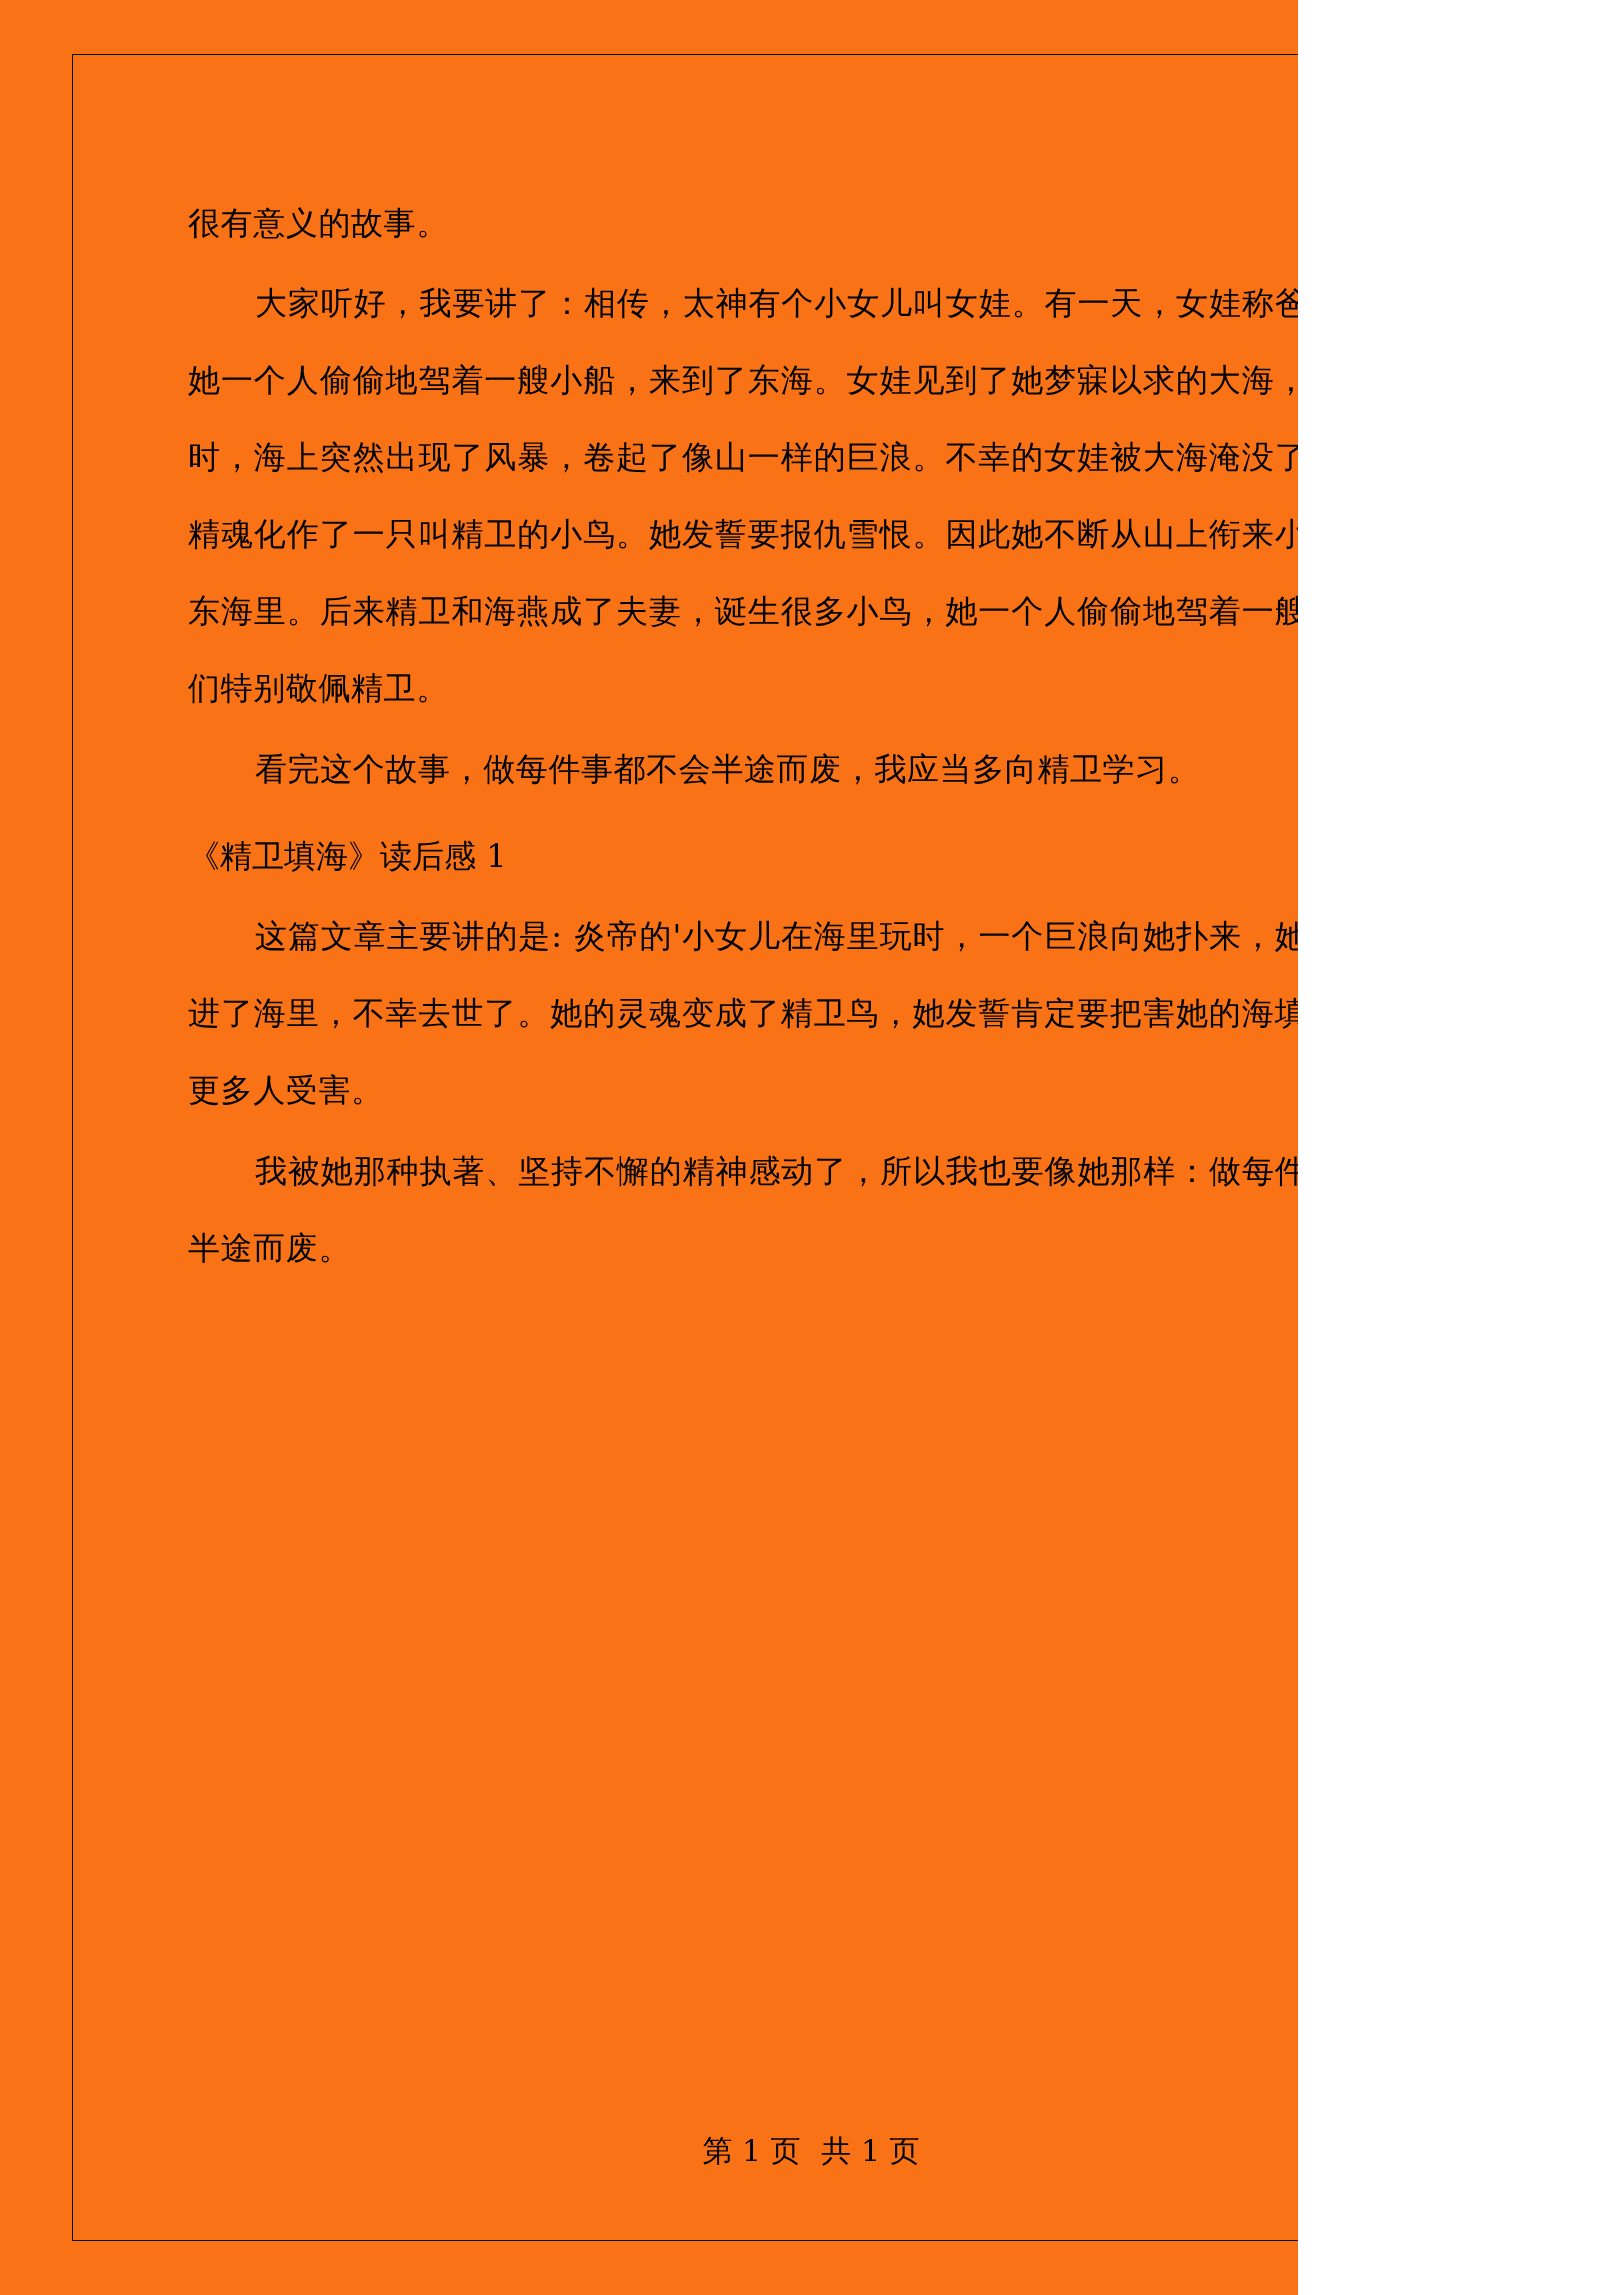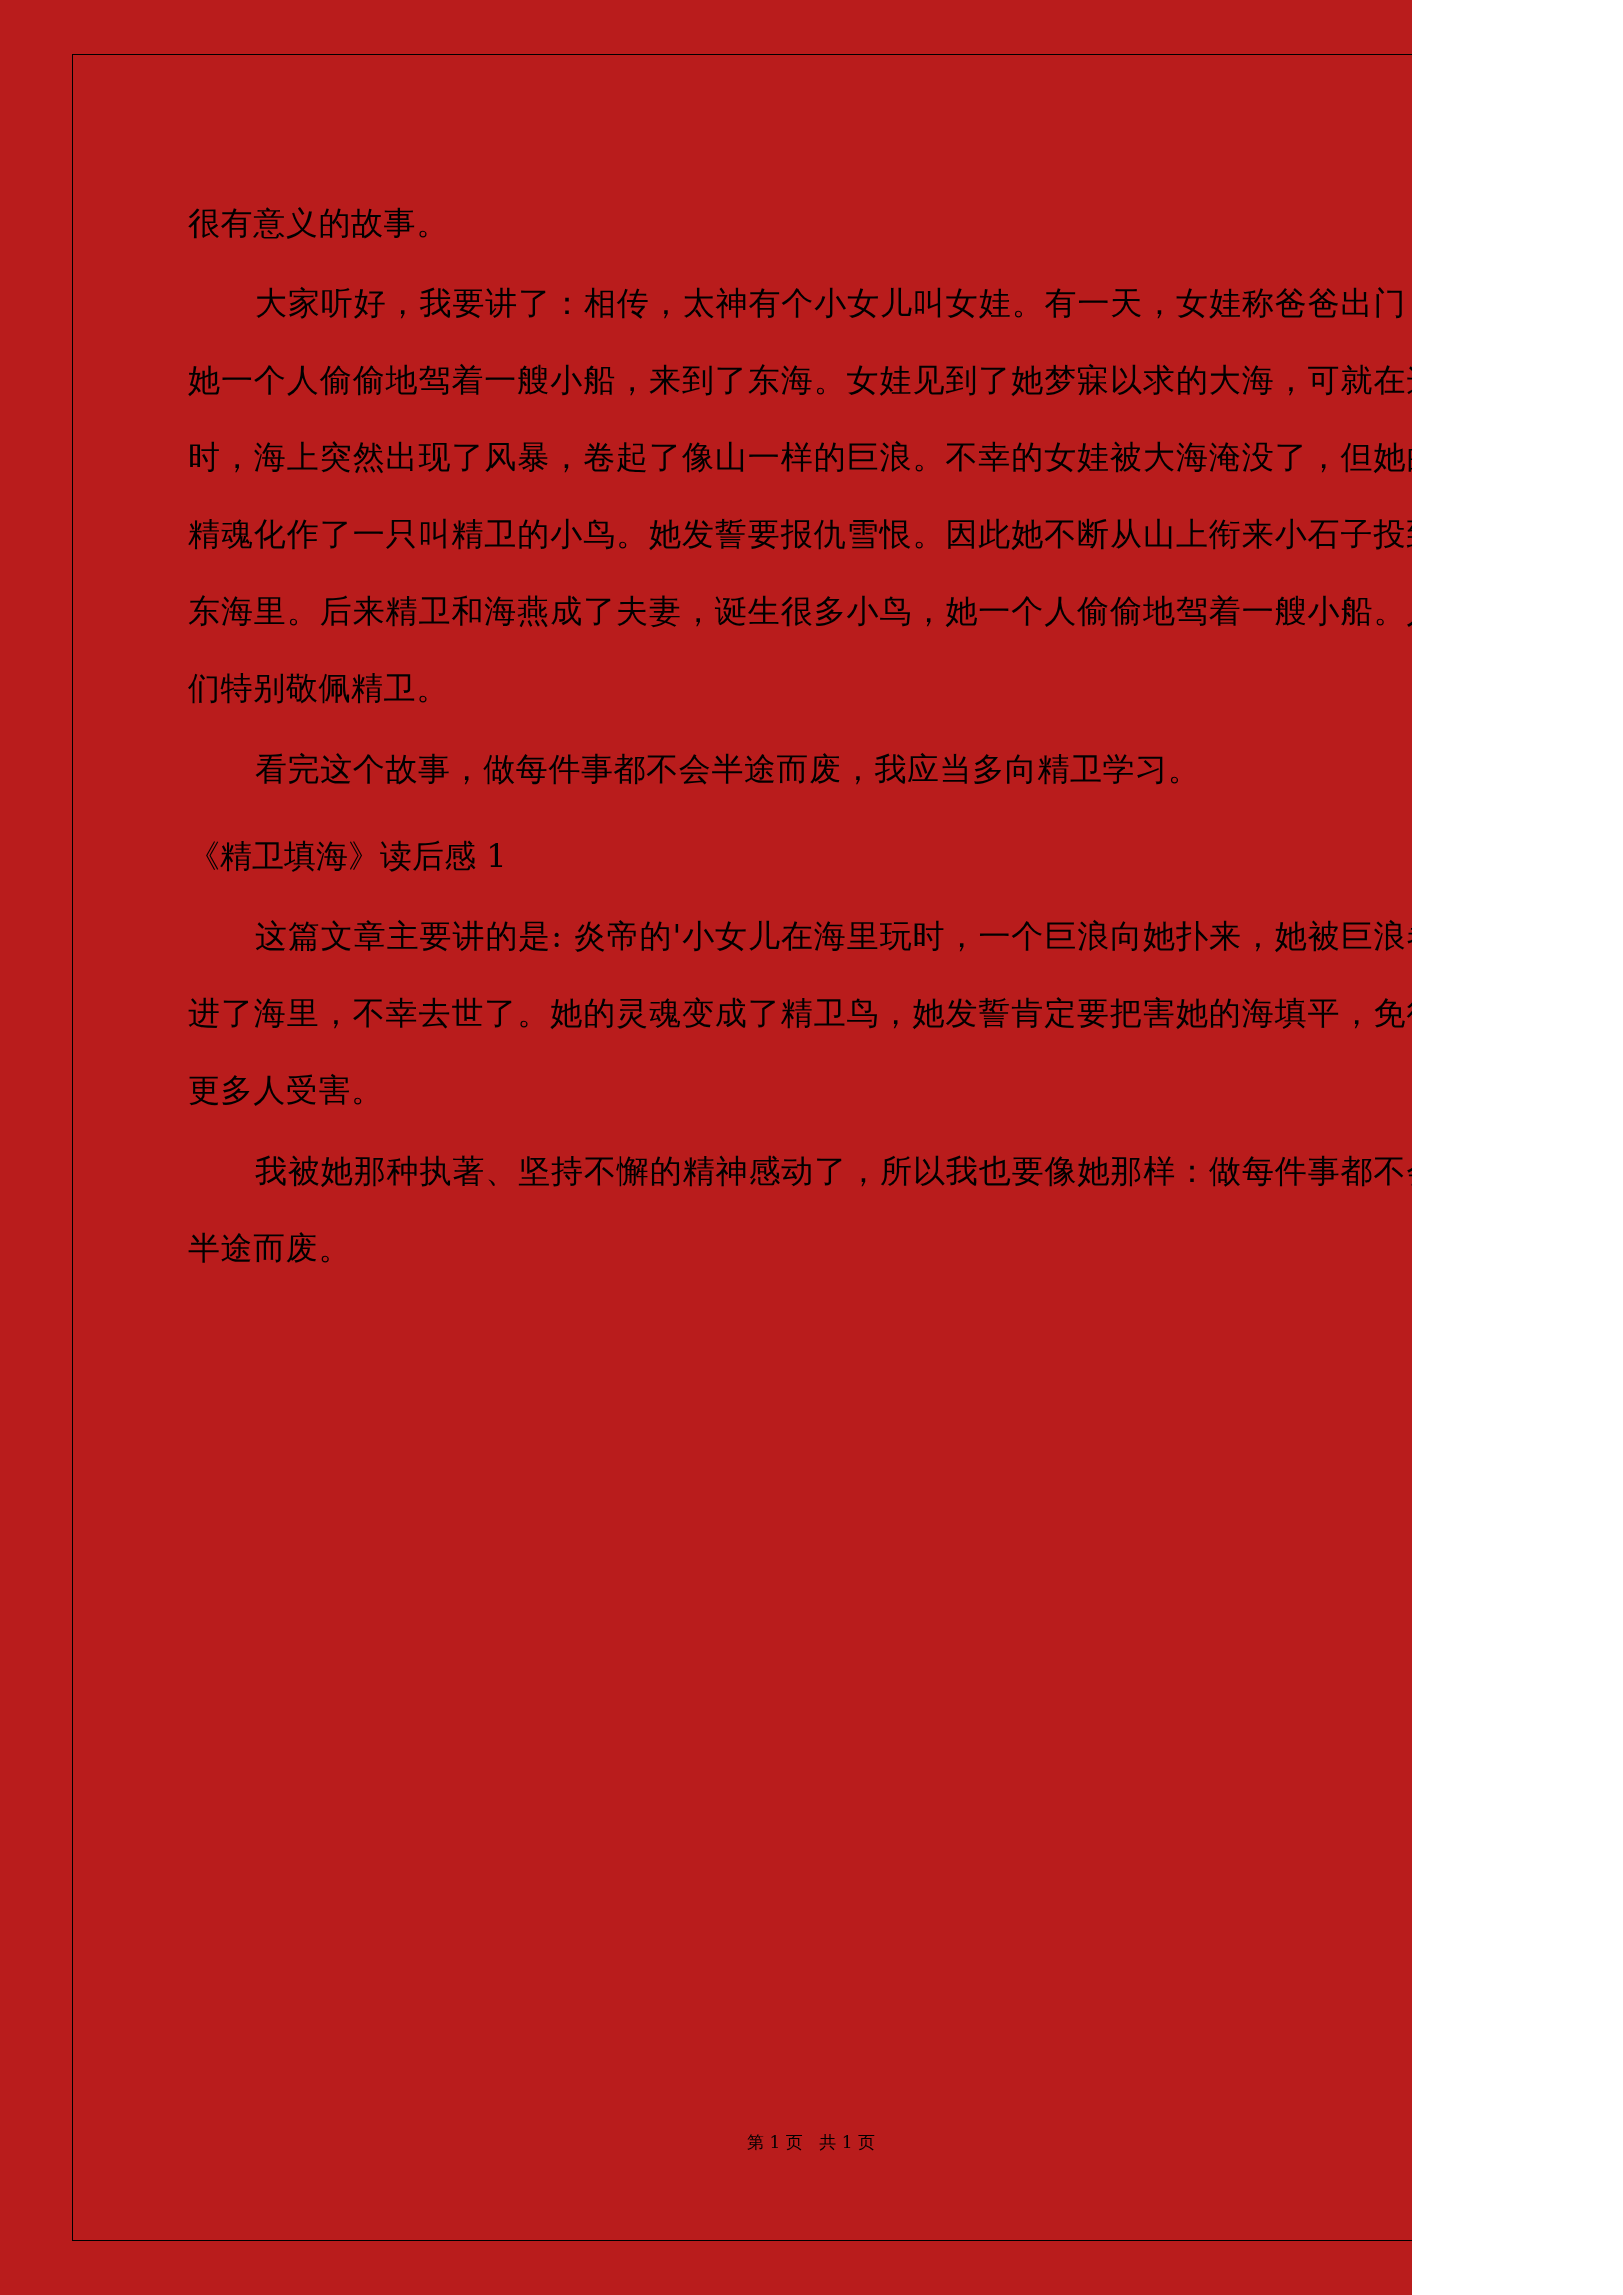--- a/index.html
+++ b/index.html
@@ -5,23 +5,23 @@
   html, body {
     margin: 0;
     padding: 0;
     background: #ffffff;
   }
   body {
     font-family: "DejaVu Serif", "Liberation Serif", serif;
   }
   .page {
     position: relative;
-    width: 1412px;
+    width: 1298px;
     height: 2295px;
-    background: #b91c1c;
+    background: #f97316;
     box-sizing: border-box;
     overflow: hidden;
   }
   .page-border {
     position: absolute;
     left: 72px;
     top: 54px;
     width: 1478px;
     height: 2187px;
     border: 1.7px solid #000000;
@@ -51,21 +51,21 @@
     color: #000000;
     margin: 10px 0 3.4px 0;
     font-family: "DejaVu Serif", "Liberation Serif", serif;
   }
   .footer {
     position: absolute;
     left: 72px;
     top: 2131px;
     width: 1478px;
     text-align: center;
-    font-size: 17px;
+    font-size: 30px;
     color: #000000;
     font-family: "DejaVu Serif", "Liberation Serif", serif;
   }
   .footer span { margin: 0 5.6px; }
 </style>
 </head>
 <body>
 
 <div class="page">
   <div class="page-border"></div>

